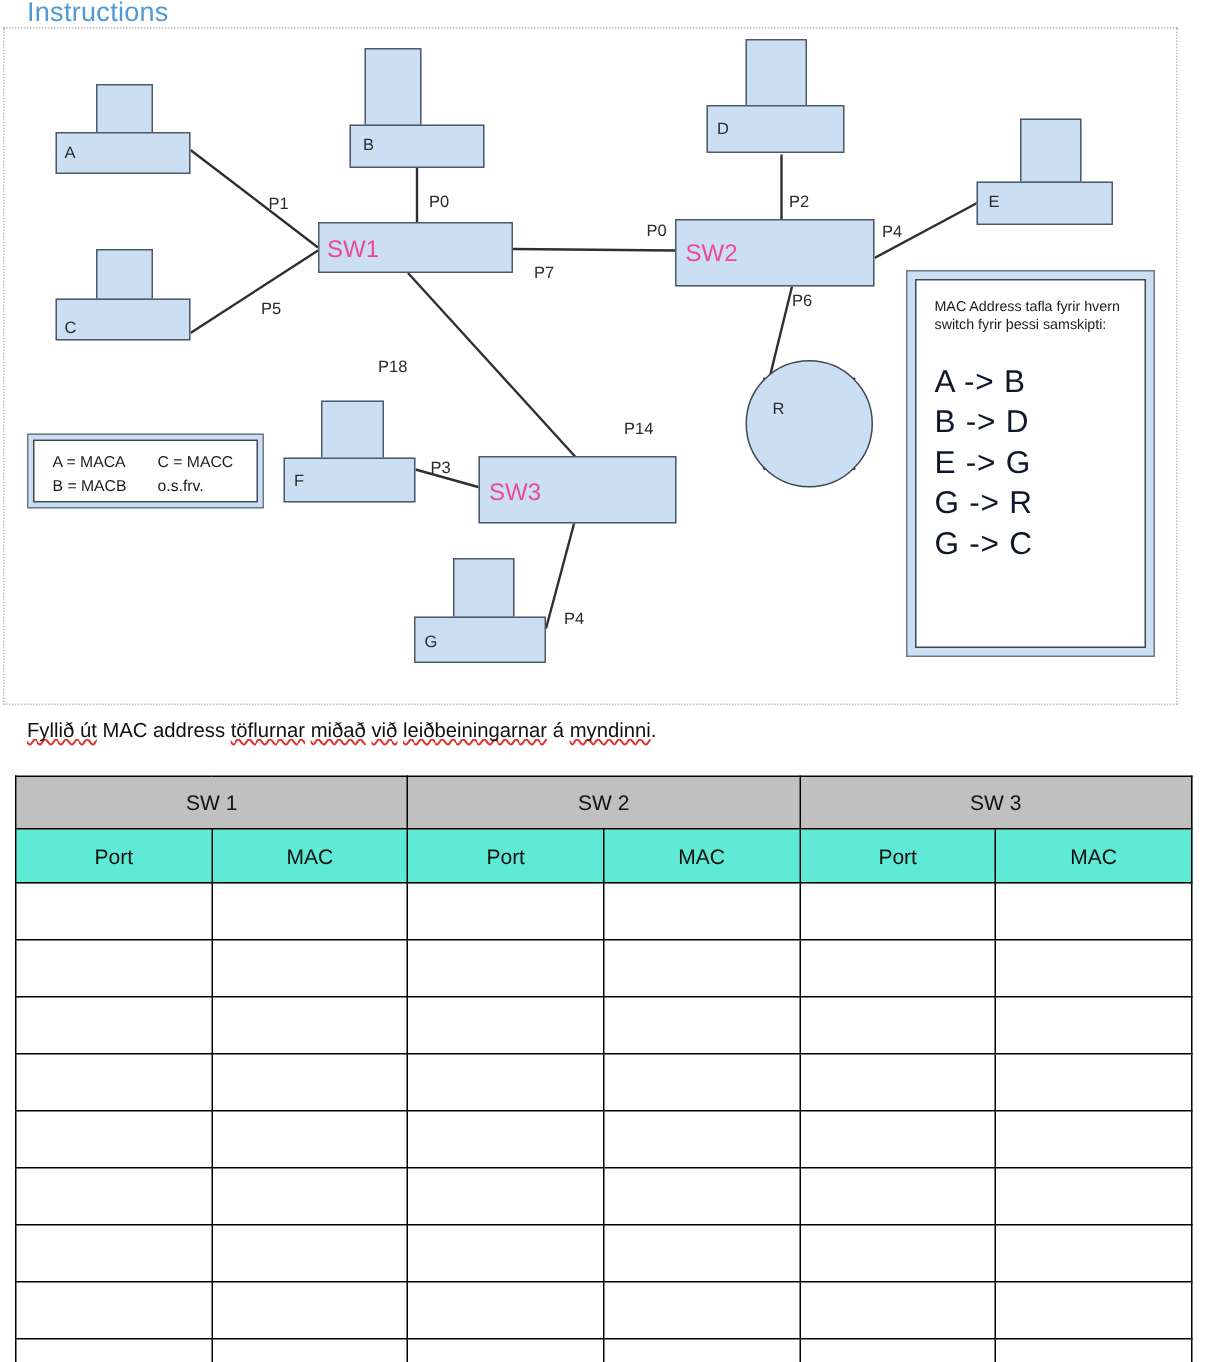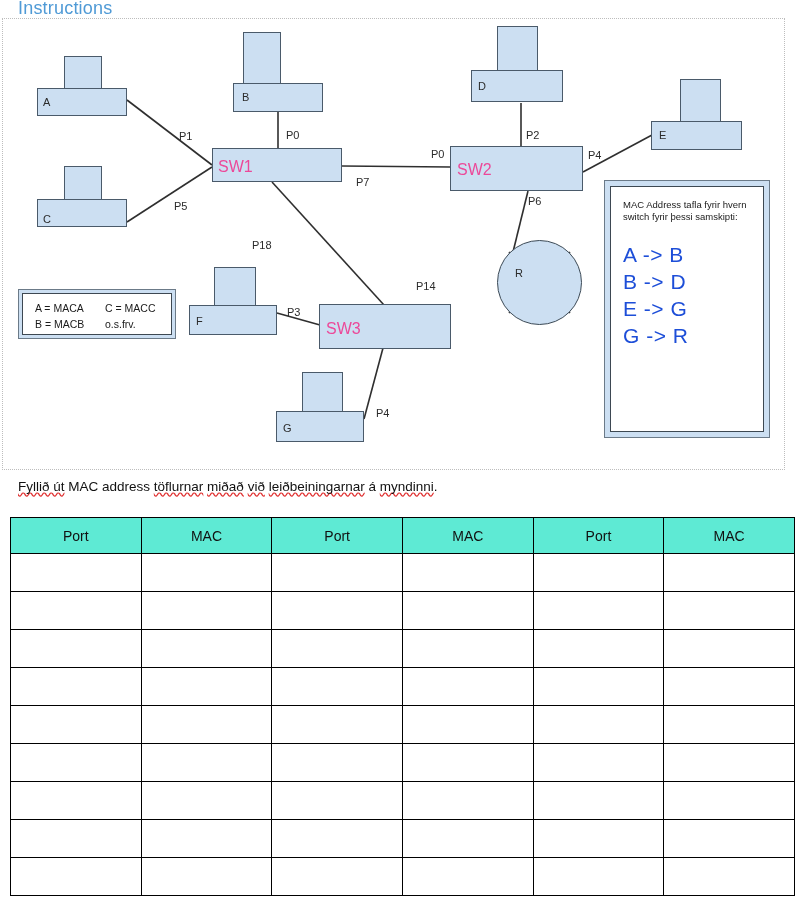--- a/index.html
+++ b/index.html
@@ -89,21 +89,21 @@
   #mac-note-inner{
     width:100%;height:100%;background:#ffffff;border:1.5px solid #3d4852;
     box-sizing:border-box;padding:12px 10px 8px 12px;
   }
   #mac-note-heading{
     font-size:9.5px;line-height:12px;color:#1a1a1a;
     font-family:"Liberation Sans", sans-serif;
   }
   #mac-note-list{margin-top:18px;}
   .mac-flow{
-    font-size:21px;line-height:27px;color:#1d4ed8;
+    font-size:21px;line-height:27px;color:#0f172a;
     font-family:"Liberation Sans", sans-serif;letter-spacing:0.5px;
   }
   
   #caption{
     position:absolute;left:18px;top:479px;font-size:13.5px;color:#111;
     font-family:"Liberation Sans", sans-serif;white-space:nowrap;
   }
   .sp{
     text-decoration:underline;
     text-decoration-color:#e03030;
@@ -231,29 +231,35 @@
   </div>
 
   <div id="mac-note">
     <div id="mac-note-inner">
       <div id="mac-note-heading">MAC Address tafla fyrir hvern switch fyrir þessi samskipti:</div>
       <div id="mac-note-list">
         <div class="mac-flow">A -&gt; B</div>
         <div class="mac-flow">B -&gt; D</div>
         <div class="mac-flow">E -&gt; G</div>
         <div class="mac-flow">G -&gt; R</div>
+        <div class="mac-flow">G -&gt; C</div>
       </div>
     </div>
   </div>
 </div>
 
 <div id="caption"><span class="sp">Fyllið út</span> MAC address <span class="sp">töflurnar</span> <span class="sp">miðað</span> <span class="sp">við</span> <span class="sp">leiðbeiningarnar</span> á <span class="sp">myndinni</span>.</div>
 
 <table id="mac-table">
   <thead>
+    <tr>
+      <th class="group" colspan="2">SW 1</th>
+      <th class="group" colspan="2">SW 2</th>
+      <th class="group" colspan="2">SW 3</th>
+    </tr>
     <tr>
       <th class="sub">Port</th>
       <th class="sub">MAC</th>
       <th class="sub">Port</th>
       <th class="sub">MAC</th>
       <th class="sub">Port</th>
       <th class="sub">MAC</th>
     </tr>
   </thead>
   <tbody id="table-body">

